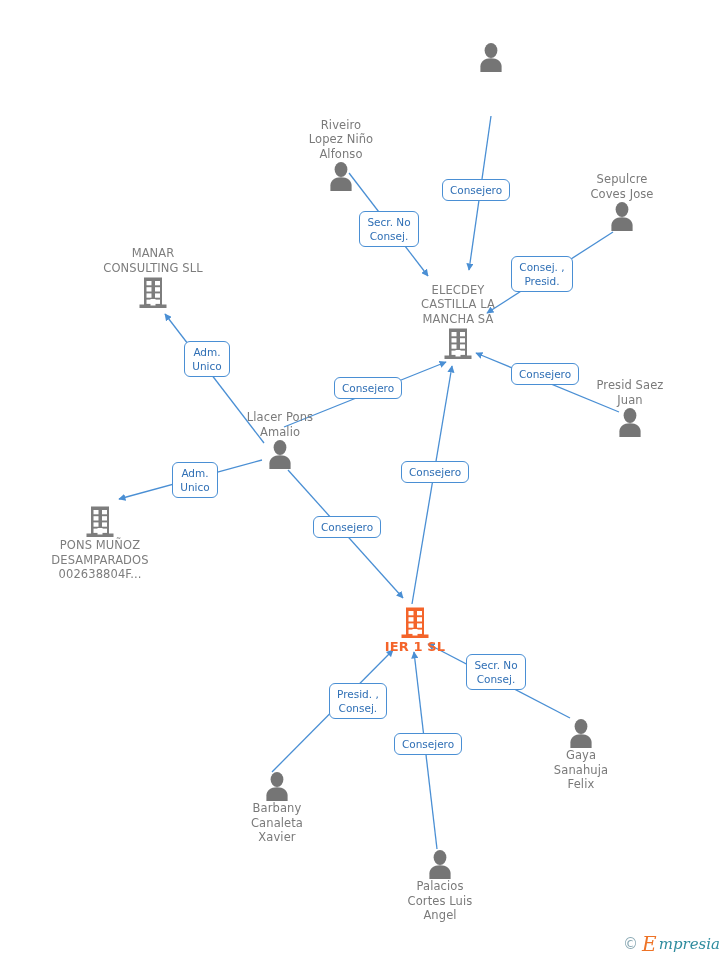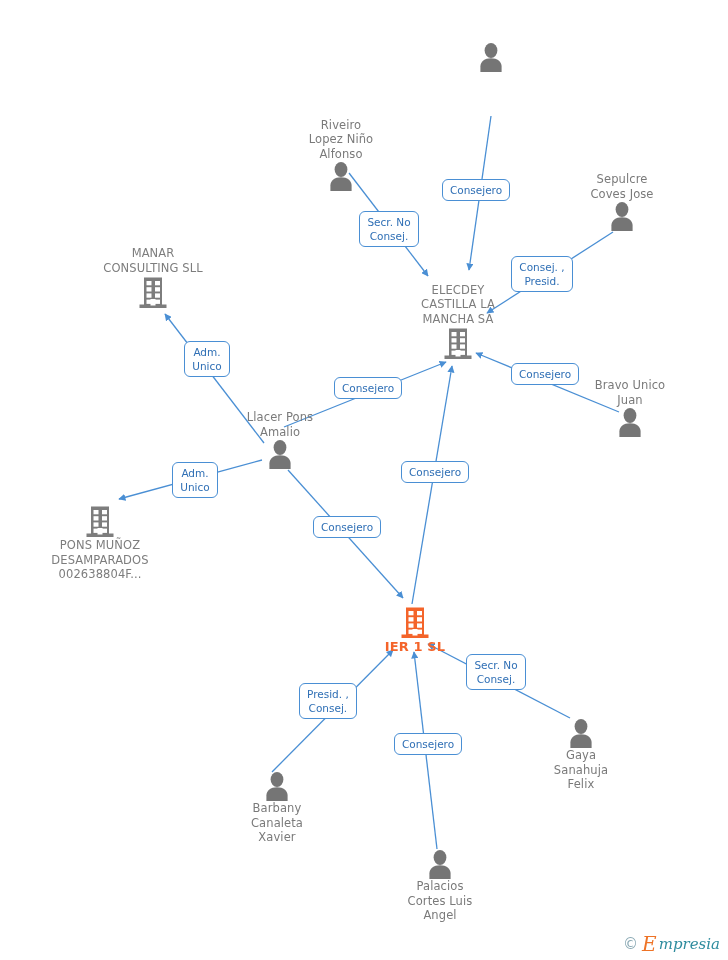--- a/index.html
+++ b/index.html
@@ -183,21 +183,21 @@
             <rect x="8.5" y="12.2" width="5" height="4.3" fill="#ffffff"></rect>
             <rect x="17" y="12.2" width="5" height="4.3" fill="#ffffff"></rect>
             <rect x="8.5" y="18.4" width="5" height="4.3" fill="#ffffff"></rect>
             <rect x="17" y="18.4" width="5" height="4.3" fill="#ffffff"></rect>
             <rect x="8.5" y="24.6" width="5" height="4.3" fill="#ffffff"></rect>
             <rect x="17" y="24.6" width="5" height="4.3" fill="#ffffff"></rect>
             <rect x="12.5" y="24" width="5" height="6.5" fill="#ffffff"></rect>
           </svg></span>
       </div>
       <div class="node person above" style="left: 630px; top: 377px;">
-        <div class="label">Bravo Unico
+        <div class="label">Presid Saez
 Juan</div>
         <span class="glyph"><svg width="28" height="30" viewBox="0 0 28 30" xmlns="http://www.w3.org/2000/svg">
             <ellipse cx="14" cy="8.5" rx="6.4" ry="7.4" fill="#757575"></ellipse>
             <path d="M14 16.2c-6.4 0-10.6 3.4-10.6 8.2V30h21.2v-5.6c0-4.8-4.2-8.2-10.6-8.2z" fill="#757575"></path>
           </svg></span>
       </div>
       <div class="node person above" style="left: 280px; top: 409px;">
         <div class="label">Llacer Pons
 Amalio</div>
         <span class="glyph"><svg width="28" height="30" viewBox="0 0 28 30" xmlns="http://www.w3.org/2000/svg">
@@ -276,21 +276,21 @@
       <div class="elabel" style="left: 184.266px; top: 341px;">Adm.
 Unico</div>
       <div class="elabel" style="left: 333.883px; top: 377px;">Consejero</div>
       <div class="elabel" style="left: 510.883px; top: 363px;">Consejero</div>
       <div class="elabel" style="left: 172.266px; top: 462px;">Adm.
 Unico</div>
       <div class="elabel" style="left: 400.883px; top: 461px;">Consejero</div>
       <div class="elabel" style="left: 312.883px; top: 516px;">Consejero</div>
       <div class="elabel" style="left: 466.391px; top: 654px;">Secr.  No
 Consej.</div>
-      <div class="elabel" style="left: 299px; top: 683px;">Presid. ,
+      <div class="elabel" style="left: 329px; top: 683px;">Presid. ,
 Consej.</div>
       <div class="elabel" style="left: 393.883px; top: 733px;">Consejero</div>
     </div>
 
   <div id="watermark">
     <span class="wm-c">©</span>
     <span class="wm-e">E</span>
     <span class="wm-rest">mpresia</span>
   </div>
 

